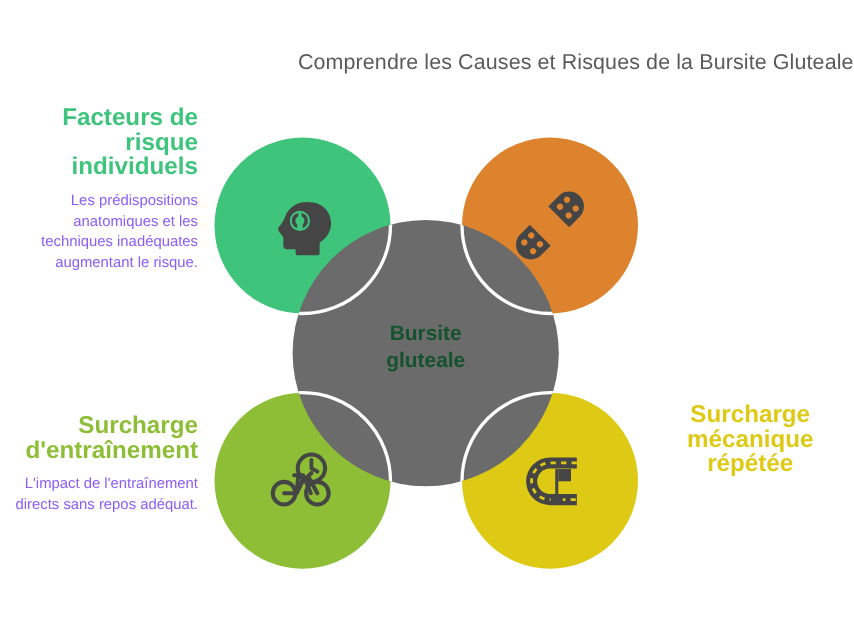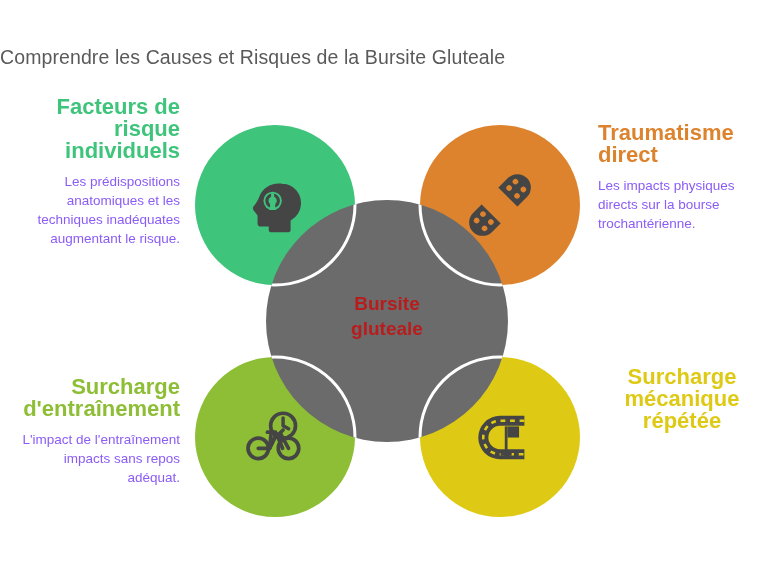--- a/index.html
+++ b/index.html
@@ -18,21 +18,21 @@
     background: #ffffff;
     overflow: hidden;
   }
 
   
   .title {
     position: absolute;
     left: 0;
     top: 44px;
     width: 776px;
-    text-align: left;
+    text-align: right;
     font-size: 19.5px;
     font-weight: 400;
     color: #5a5a5a;
     letter-spacing: 0.1px;
     line-height: 26px;
   }
 
   
   .stage {
     position: absolute;
@@ -45,21 +45,21 @@
     display: block;
   }
 
   
   .center-label {
     position: absolute;
     left: 297px;
     top: 291px;
     width: 180px;
     text-align: center;
-    color: #b91c1c;
+    color: #14532d;
     font-size: 19px;
     font-weight: bold;
     line-height: 25px;
     pointer-events: none;
   }
 
   
   .block {
     position: absolute;
     width: 168px;
@@ -175,27 +175,23 @@
       <div>Bursite</div>
       <div>gluteale</div>
     </div>
   </div>
 
   <div class="block block-tl">
     <p class="heading" style="color:#3FC47C;">Facteurs de risque individuels</p>
     <p class="body">Les prédispositions anatomiques et les techniques inadéquates augmentant le risque.</p>
   </div>
 
-  <div class="block block-tr">
-    <p class="heading" style="color:#DD832E;">Traumatisme direct</p>
-    <p class="body">Les impacts physiques directs sur la bourse trochantérienne.</p>
-  </div>
 
   <div class="block block-bl">
     <p class="heading" style="color:#8DBE36;">Surcharge d'entraînement</p>
-    <p class="body">L'impact de l'entraînement impacts sans repos adéquat.</p>
+    <p class="body">L'impact de l'entraînement directs sans repos adéquat.</p>
   </div>
 
   <div class="block block-br">
     <p class="heading" style="color:#DECA14;">Surcharge mécanique répétée</p>
   </div>
 
 </div>
 
 </body></html>

